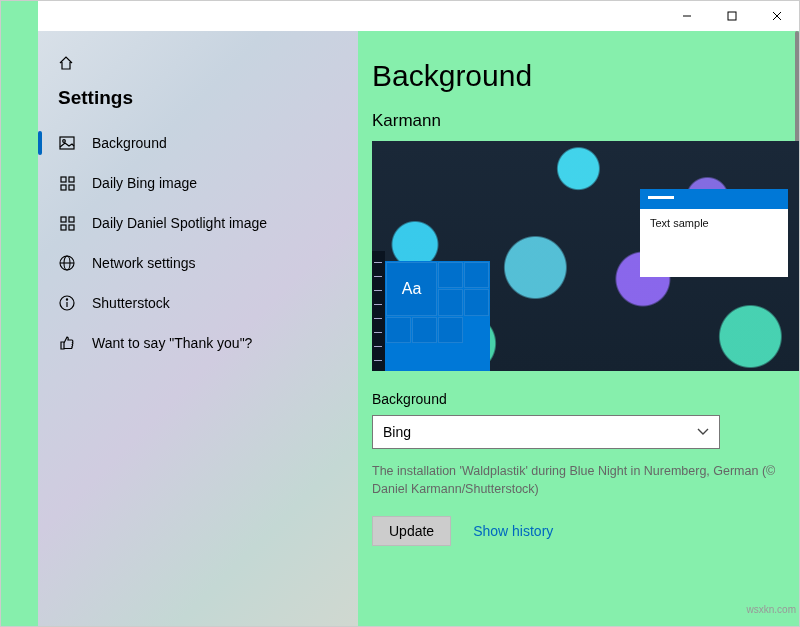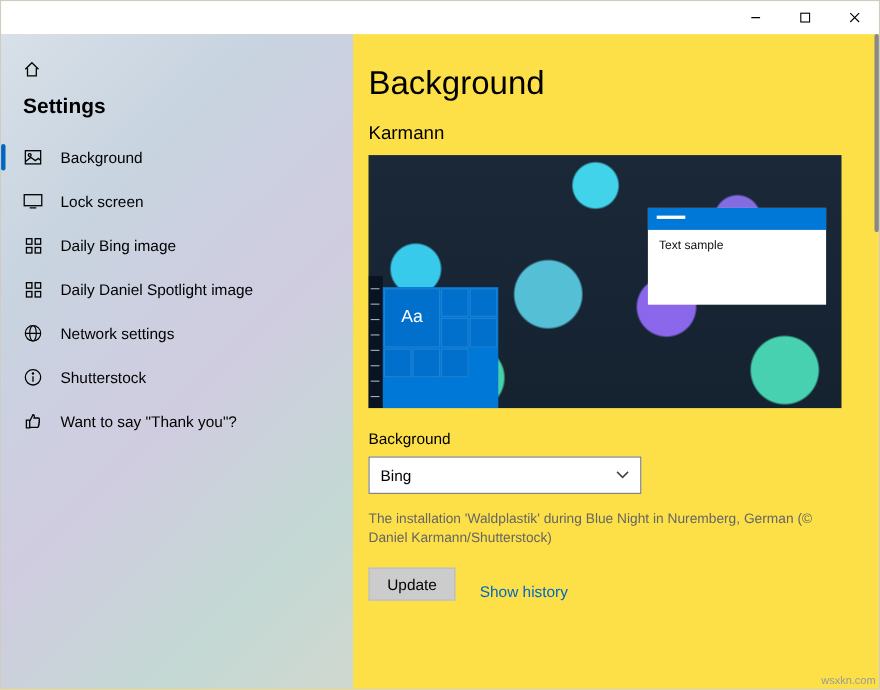--- a/index.html
+++ b/index.html
@@ -12,21 +12,22 @@
     height: 627px;
     overflow: hidden;
     position: relative;
   }
   .window {
     width: 800px;
     height: 627px;
     border: 1px solid #ccc;
     display: flex;
     flex-direction: column;
-    background: #fde047;
+    background: #86efac;
+    padding-left: 37px;
   }
   .titlebar {
     height: 30px;
     display: flex;
     justify-content: flex-end;
     align-items: center;
     background: #fff;
   }
   .titlebar .ctl {
     width: 45px;
@@ -151,61 +152,61 @@
     display: flex;
     align-items: center;
     justify-content: center;
     color: #fff;
     font-size: 16px;
   }
   .preview .sample-win {
     position: absolute;
     right: 14px;
     top: 48px;
-    width: 162px;
+    width: 148px;
     height: 88px;
     background: #fff;
     border-top: 20px solid #0078d7;
     padding: 8px 10px;
     font-size: 11px;
     color: #111;
   }
   .preview .sample-win::before {
     content: "";
     position: absolute;
     top: -13px; left: 8px;
     width: 26px; height: 3px;
     background: #fff;
   }
   .field-label {
     font-size: 14px;
     margin-bottom: 8px;
   }
   .select {
-    width: 248px;
+    width: 348px;
     height: 34px;
     border: 1px solid #777;
     display: flex;
     align-items: center;
     justify-content: space-between;
     padding: 0 10px;
     font-size: 14px;
     background: #fff;
     margin-bottom: 14px;
   }
   .caption {
     font-size: 12.5px;
     color: #666;
     line-height: 1.4;
     margin-bottom: 18px;
     max-width: 430px;
   }
   .actions {
     display: flex;
-    align-items: flex-end;
+    align-items: center;
     gap: 22px;
   }
   .btn {
     background: #ccc;
     border: 1px solid #bbb;
     padding: 6px 16px;
     font-size: 14px;
   }
   .link {
     color: #0067c0;
@@ -215,21 +216,21 @@
     position: absolute;
     right: 0; top: 0;
     width: 4px;
     height: 180px;
     background: #888;
     border-radius: 2px;
   }
   .watermark {
     position: absolute;
     right: 4px;
-    bottom: 2px;
+    bottom: 12px;
     font-size: 10px;
     color: #999;
   }
   svg { display: block; }
 </style>
 </head>
 <body>
 
 <div class="window">
 
@@ -268,29 +269,20 @@
         <span class="icn">
           <svg width="16" height="14" viewBox="0 0 16 14" fill="none" stroke="#000" stroke-width="1.2">
             <rect x="1" y="1" width="14" height="12"></rect>
               <circle cx="5" cy="5" r="1.3"></circle>
               <path d="M1 11 L6 7 L10 10 L13 8 L15 10"></path>
           </svg>
         </span>
         <span>Background</span>
       </div>
 
-      <div class="nav-item">
-        <span class="icn">
-          <svg width="18" height="14" viewBox="0 0 18 14" fill="none" stroke="#000" stroke-width="1.2">
-            <rect x="1" y="1" width="16" height="10"></rect>
-              <line x1="6" y1="13" x2="12" y2="13"></line>
-          </svg>
-        </span>
-        <span>Lock screen</span>
-      </div>
 
       <div class="nav-item">
         <span class="icn">
           <svg width="15" height="15" viewBox="0 0 15 15" fill="none" stroke="#000" stroke-width="1.2">
             <rect x="1" y="1" width="5" height="5"></rect>
               <rect x="9" y="1" width="5" height="5"></rect>
             <rect x="1" y="9" width="5" height="5"></rect>
               <rect x="9" y="9" width="5" height="5"></rect>
           </svg>
         </span>

